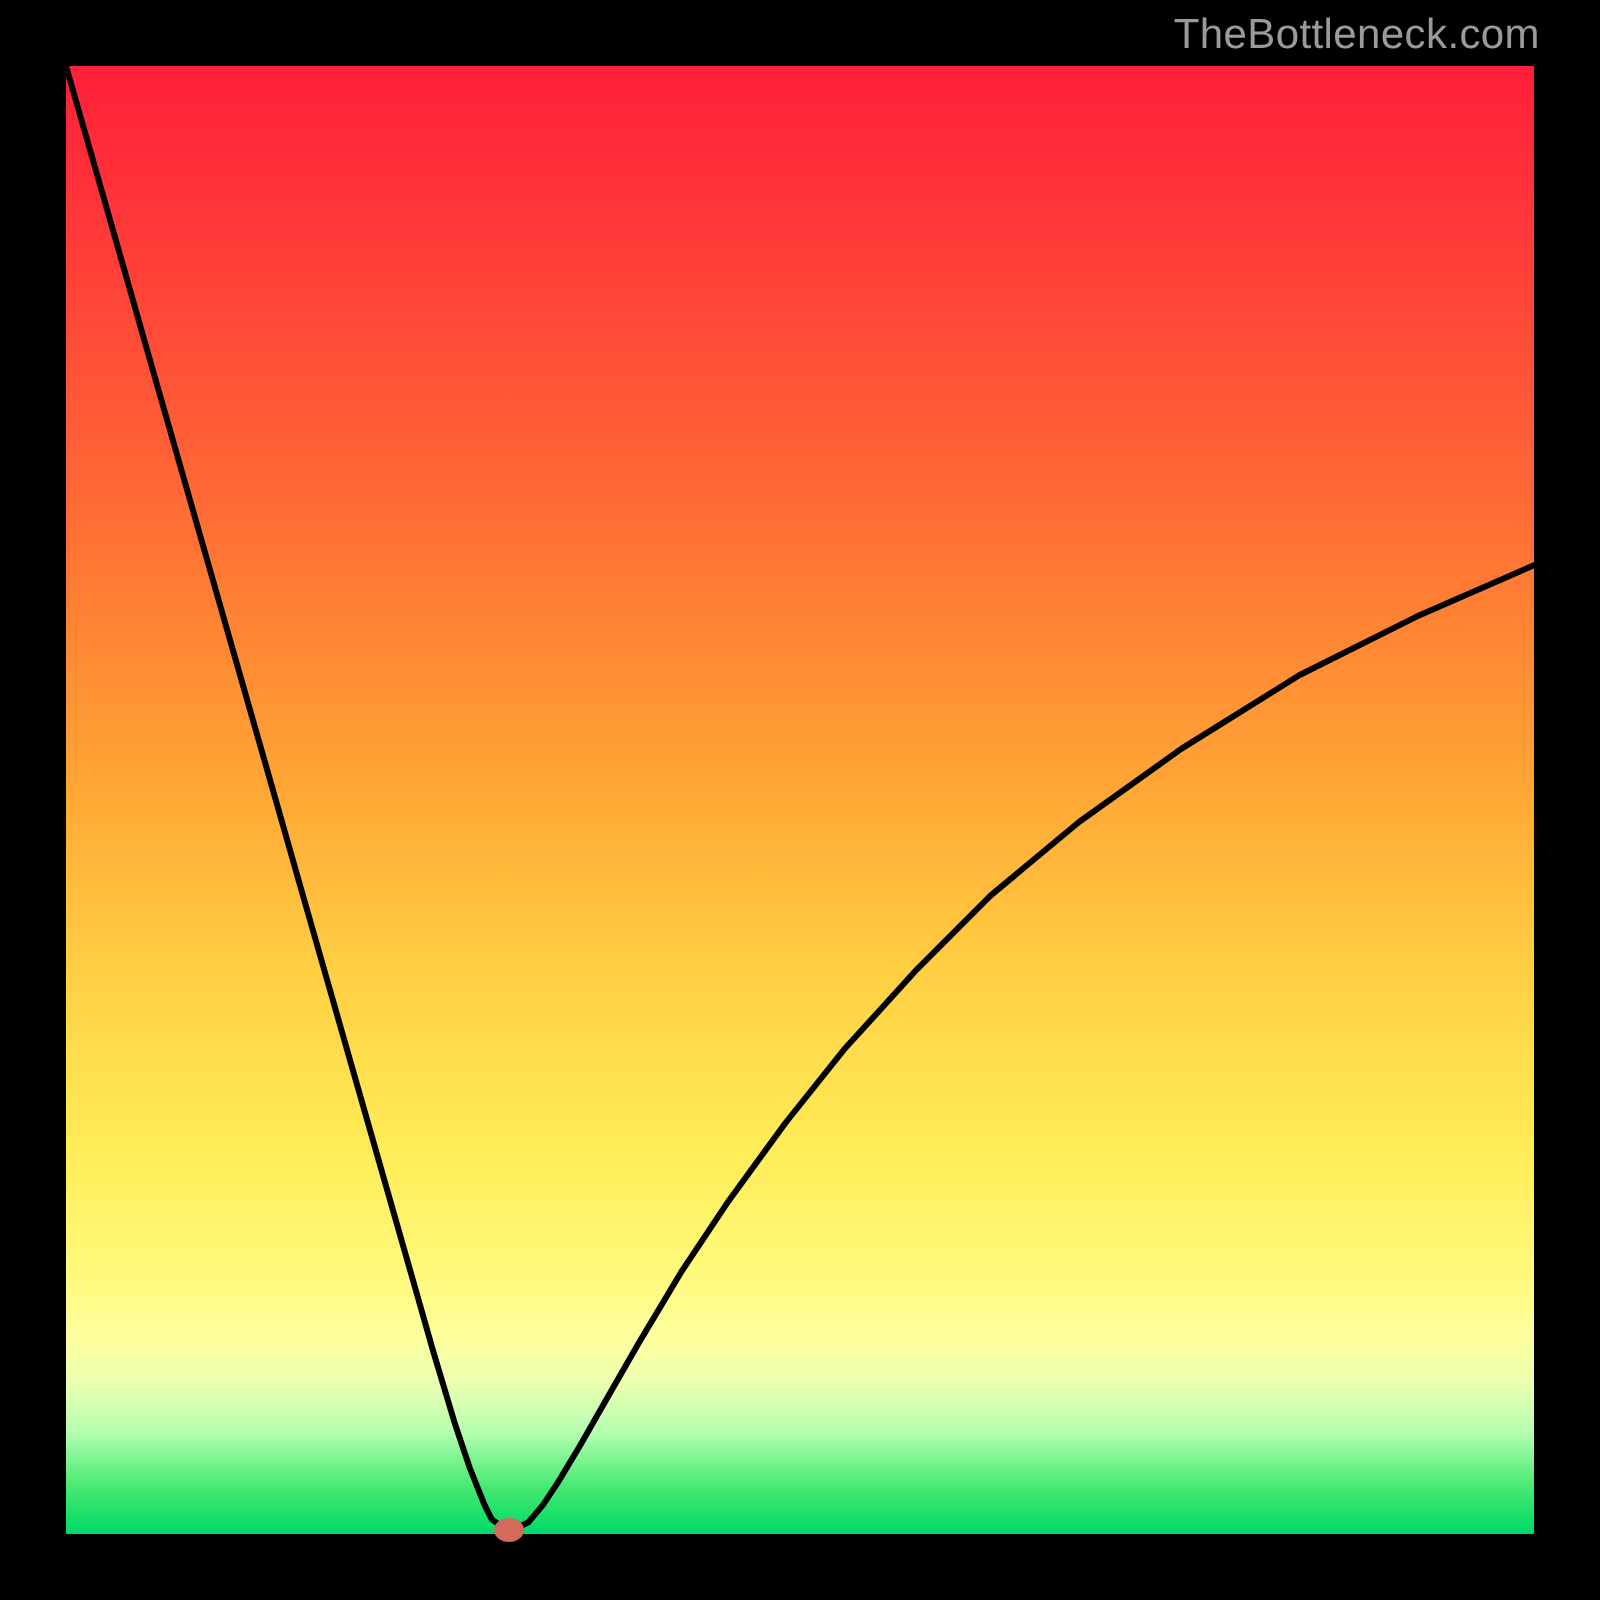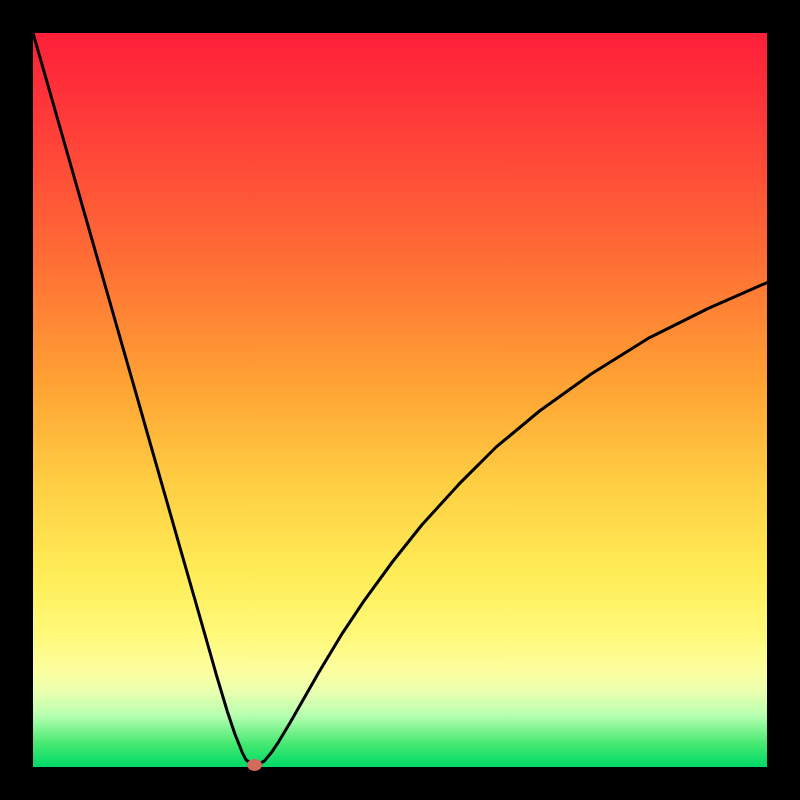--- a/index.html
+++ b/index.html
@@ -61,19 +61,20 @@
     width: 15px;
     height: 12px;
     border-radius: 50%;
     background: #d36a5b;
   }
 </style>
 </head>
 <body>
 
 <div class="container">
+  <div class="watermark">TheBottleneck.com</div>
   <div class="plot-area">
     <svg class="curve" viewBox="0 0 734 734" preserveAspectRatio="none">
       <path id="curve-path" fill="none" stroke="#000" stroke-width="3" stroke-linejoin="round" stroke-linecap="round" d="M0.0 0.0 L14.7 51.4 L29.4 102.8 L44.0 154.1 L58.7 205.5 L73.4 256.9 L88.1 308.3 L102.8 359.7 L117.4 411.0 L132.1 462.4 L146.8 513.8 L161.5 565.2 L176.2 616.6 L183.5 642.3 L194.5 679.0 L201.9 701.0 L209.2 719.3 L212.9 726.7 L220.2 731.8 L223.9 731.8 L231.2 728.1 L238.6 719.3 L245.9 708.3 L256.9 690.0 L271.6 664.3 L286.3 638.6 L308.3 601.9 L330.3 568.9 L359.7 528.5 L389.0 491.8 L425.7 451.4 L462.4 414.7 L506.5 378.0 L557.8 341.3 L616.6 304.6 L675.3 275.3 L734.0 249.6"></path>
     </svg>
     <div id="marker" class="marker" style="left: 214.168px; top: 725.798px; background: rgb(211, 106, 91);"></div>
   </div>
 </div>
 
 </body></html>

